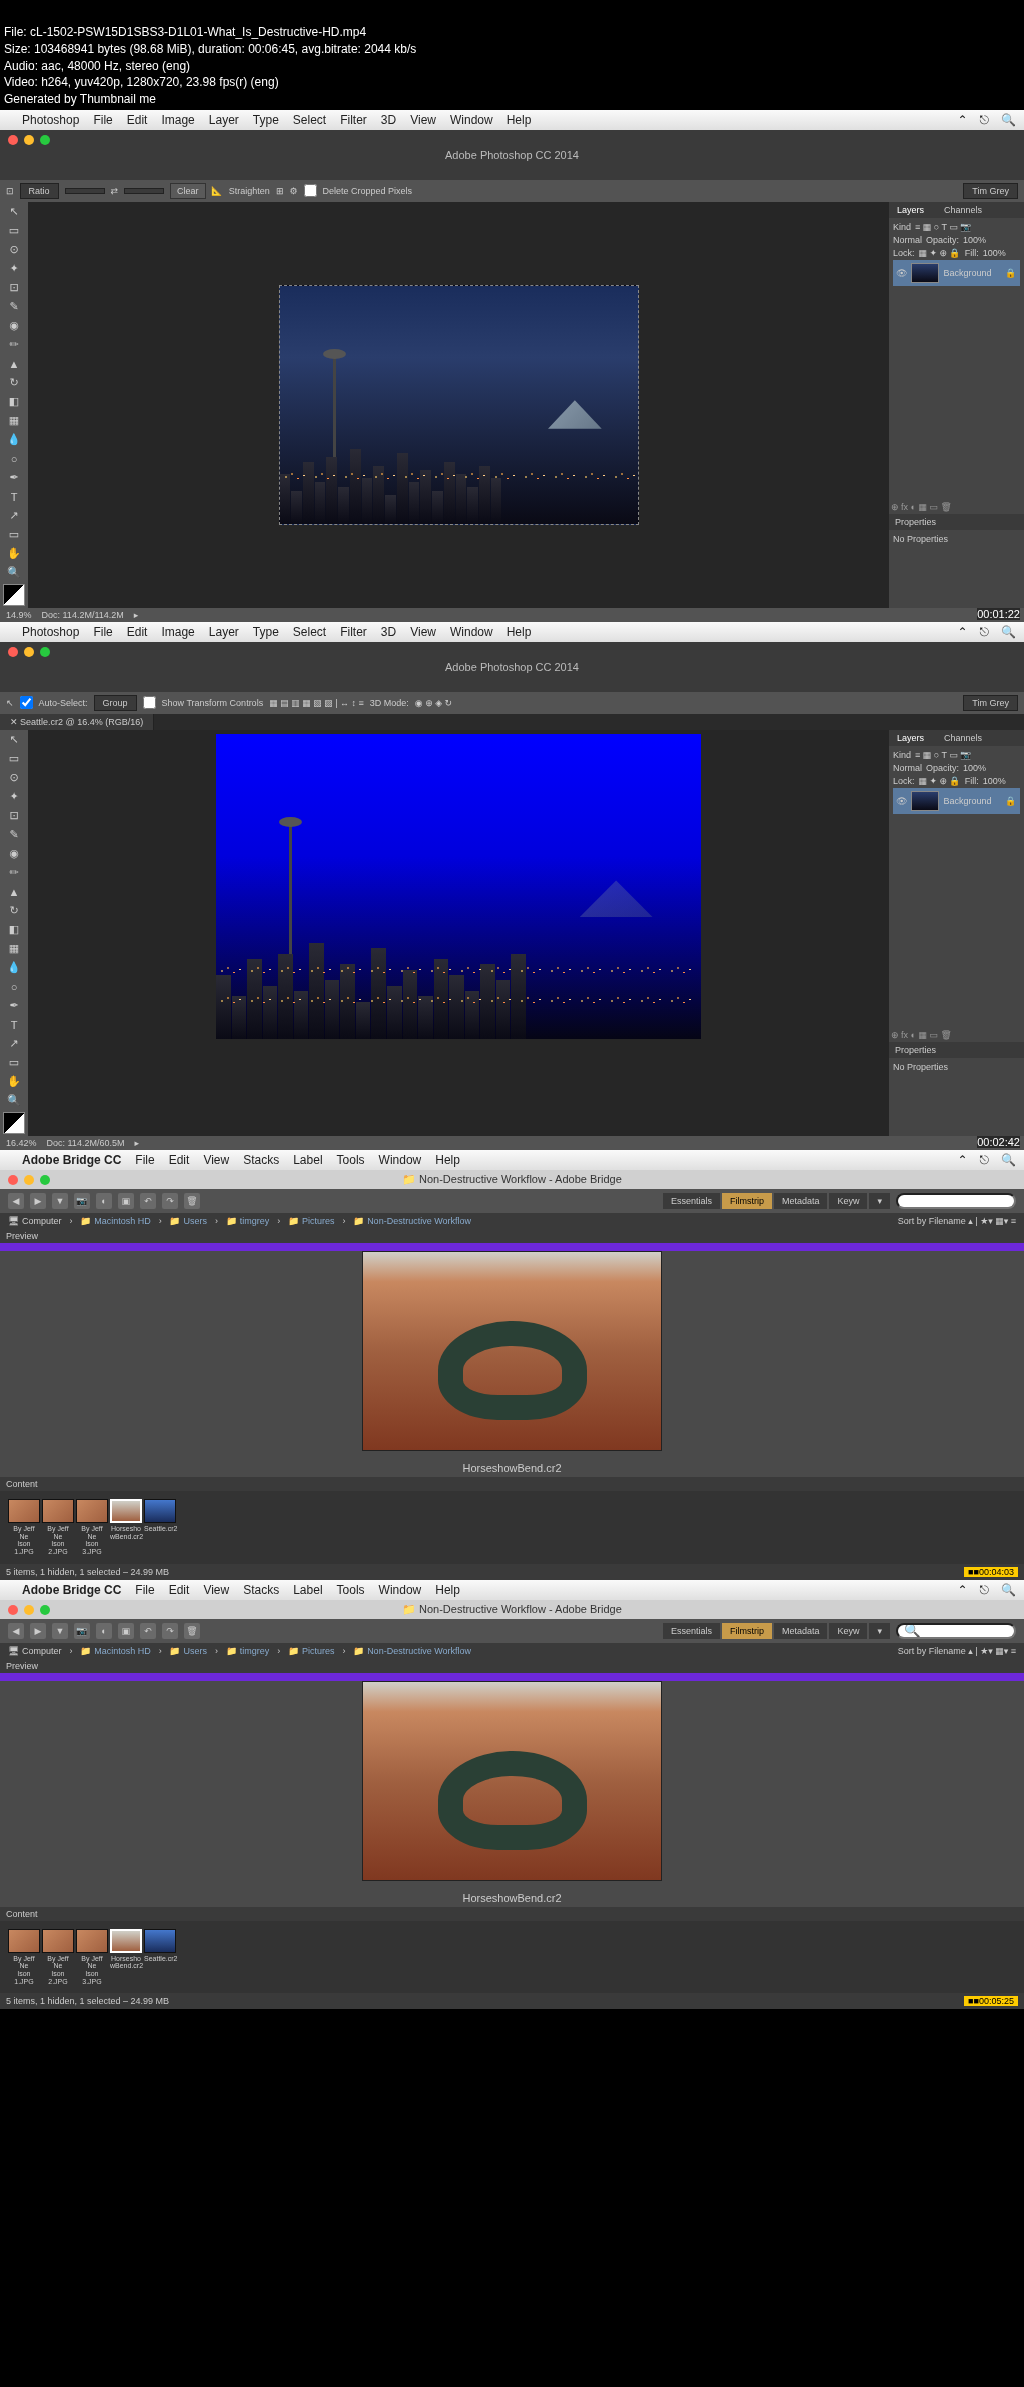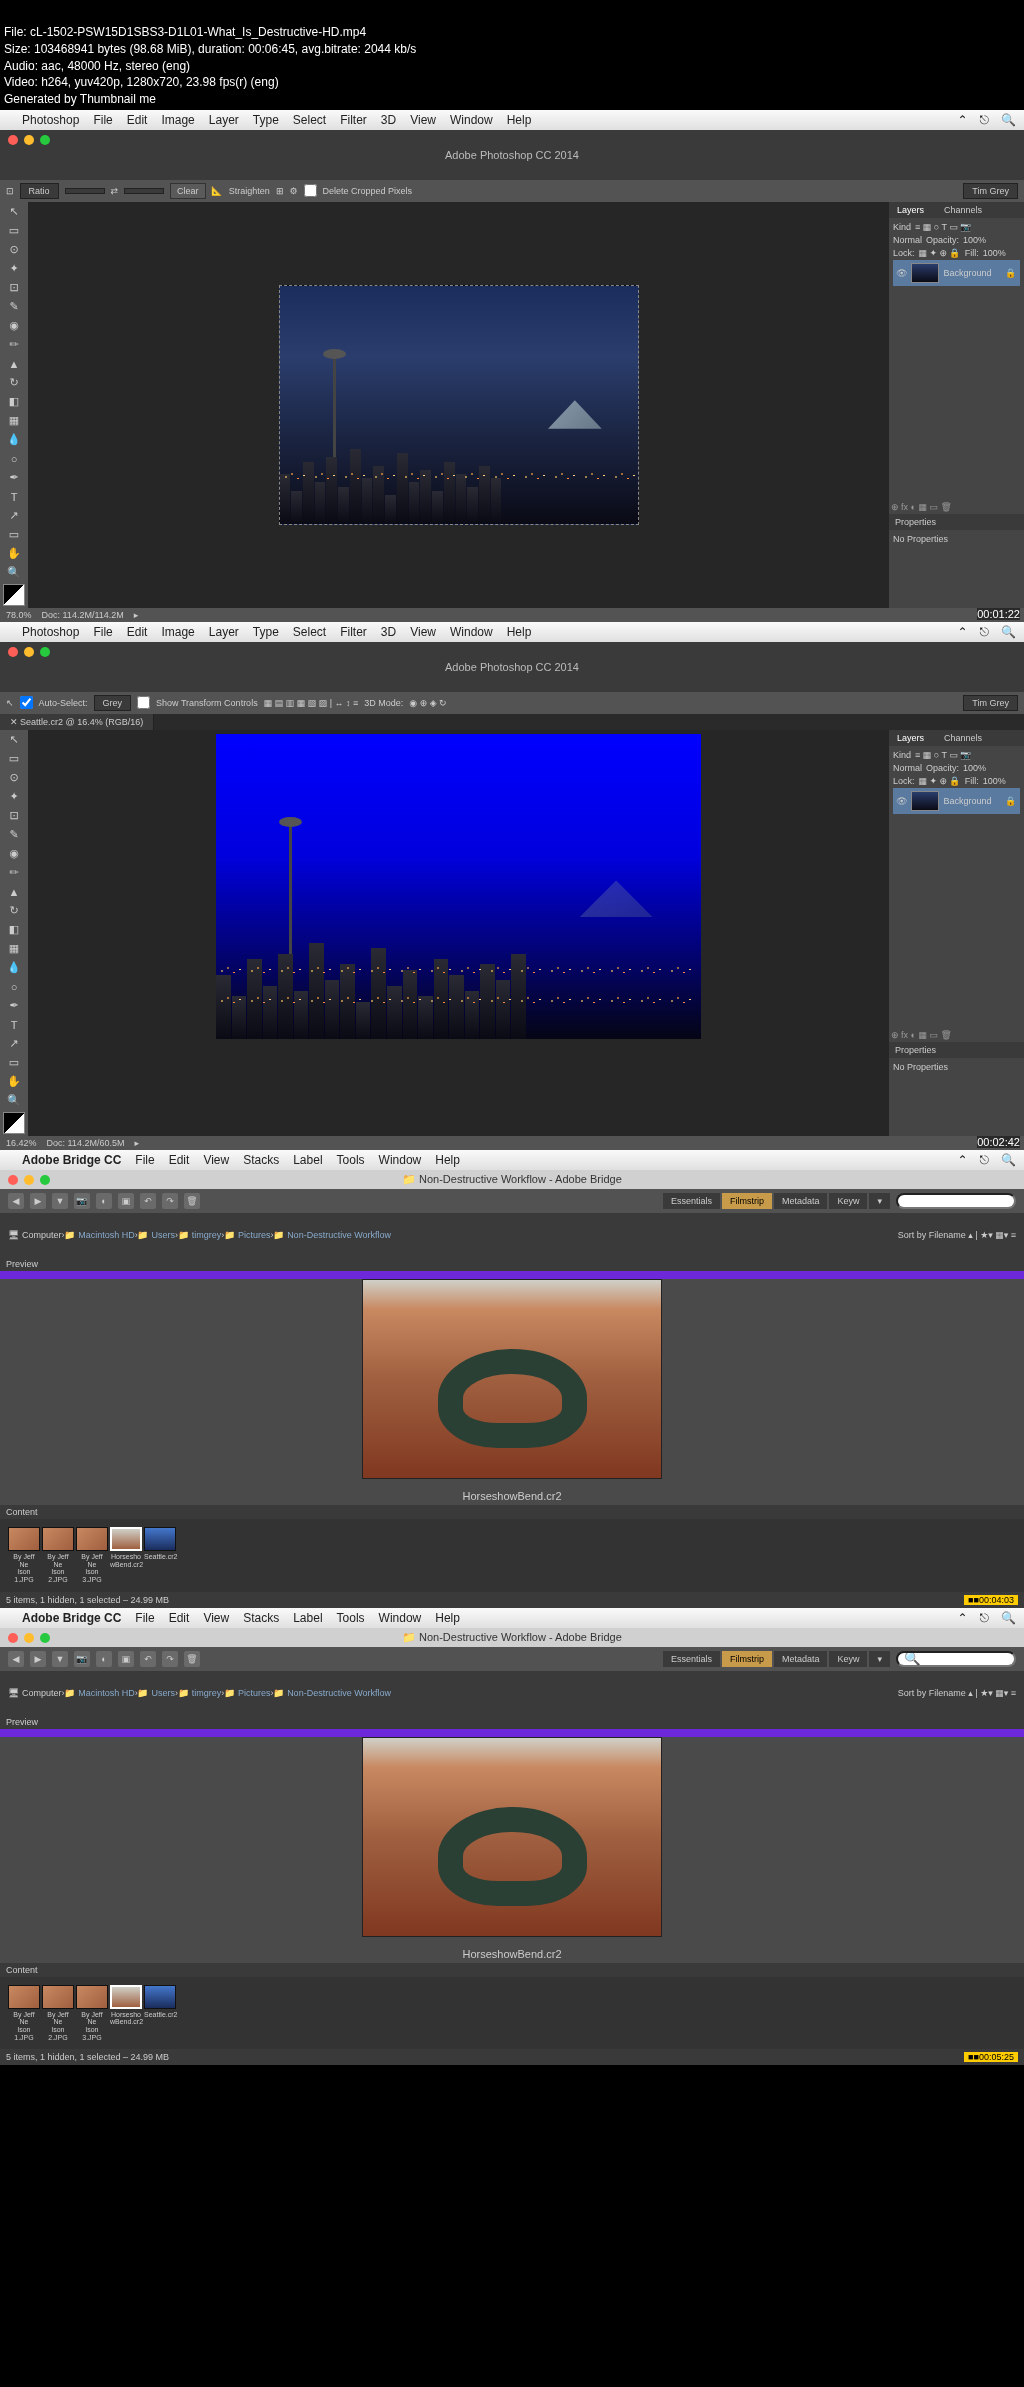--- a/index.html
+++ b/index.html
@@ -39,21 +39,21 @@
 .status{background:#535353;padding:2px 6px;font-size:9px;display:flex;gap:10px;}
 .timestamp{position:absolute;bottom:2px;right:4px;color:#fff;font-size:11px;background:rgba(0,0,0,0.5);}
 .br-wtitle{background:#d0d0d0;color:#333;text-align:center;padding:3px;font-size:11px;position:relative;}
 .br-wtitle .traffic{position:absolute;left:4px;top:1px;}
 .br-toolbar{background:#525252;padding:4px 8px;display:flex;align-items:center;gap:6px;font-size:9px;}
 .br-toolbar .arrow{width:16px;height:16px;background:#6a6a6a;display:flex;align-items:center;justify-content:center;border-radius:2px;}
 .br-tabs{margin-left:auto;display:flex;gap:2px;}
 .br-tabs span{padding:3px 8px;background:#3a3a3a;}
 .br-tabs span.active{background:#c89b4a;color:#000;}
 .br-search{width:120px;height:16px;background:#fff;border-radius:8px;padding:0 6px;color:#666;}
-.br-path{background:#3a3a3a;padding:17px 8px;font-size:9px;display:flex;align-items:center;gap:0;}
+.br-path{background:#3a3a3a;padding:3px 8px;font-size:9px;display:flex;align-items:center;gap:8px;}
 .br-path .folder{color:#88aacc;}
 .br-preview{background:#4a4a4a;padding:0;}
 .br-plabel{background:#3a3a3a;padding:2px 6px;font-size:9px;}
 .canyon{margin:8px auto;width:300px;height:200px;background:linear-gradient(180deg,#d0d0c8 0%,#c88860 15%,#a06040 50%,#803820 100%);position:relative;border:1px solid #222;}
 .bend{position:absolute;top:35%;left:25%;width:50%;height:50%;border:25px solid #2a4035;border-radius:50% 50% 40% 40%;background:transparent;}
 .br-caption{text-align:center;font-size:11px;padding:3px;background:#4a4a4a;}
 .br-content{background:#333;padding:4px;}
 .thumbs{display:flex;gap:2px;padding:4px;}
 .thumb{width:32px;text-align:center;}
 .thumb-img{width:32px;height:24px;background:linear-gradient(135deg,#c88860,#a06040);border:1px solid #111;}
@@ -198,21 +198,21 @@
 <span style="margin-left:auto">🔒</span>
 </div>
 </div>
 <div style="margin-top:auto" class="icon-row">⊕ fx ◐ ▦ ▭ 🗑</div>
 <div class="prophead">Properties</div>
 <div class="pcontent">No Properties</div>
 <div style="height:60px;"></div>
 </div>
 </div>
 <div class="status">
-<span>78.0%</span>
+<span>14.9%</span>
 <span>Doc: 114.2M/114.2M</span>
 <span>▸</span>
 </div>
 <div class="timestamp">00:01:22</div>
 </div>
 
 <div class="panel">
 <div class="menubar">
 <span></span>
 <span>Photoshop</span>
@@ -238,21 +238,21 @@
         <span class="tr"></span>
         <span class="ty"></span>
         <span class="tg"></span>
       </div>
 <span>Adobe Photoshop CC 2014</span>
 </div>
 <div class="optbar">
 <span>↖</span>
 <input type="checkbox" checked="" style="">
 <span>Auto-Select:</span>
-<span class="dd">Grey</span>
+<span class="dd">Group</span>
 <input type="checkbox" style="">
 <span>Show Transform Controls</span>
 <span>▦ ▤ ▥ ▦ ▧ ▨ | ↔ ↕ ≡</span>
 <span>3D Mode:</span>
 <span>◉ ⊕ ◈ ↻</span>
 <span style="margin-left:auto" class="dd">Tim Grey</span>
 </div>
 <div style="background:#2a2a2a;"><span class="tab">✕ <span>Seattle.cr2 @ 16.4% (RGB/16)</span></span></div>
 <div class="workspace">
 <div class="toolbar">

